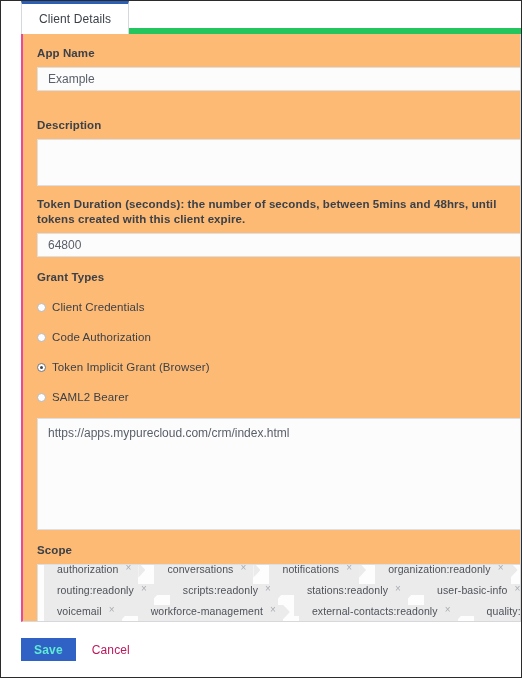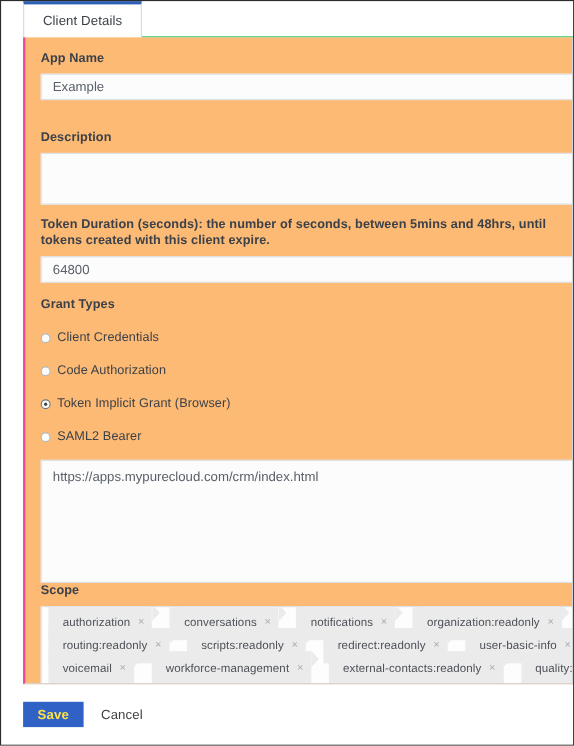--- a/index.html
+++ b/index.html
@@ -16,21 +16,21 @@
     border: 1px solid #2b2b2b;
     background: #ffffff;
     overflow: hidden;
   }
 
   
   .tabstrip {
     position: relative;
     height: 33px;
     margin-left: 20px;
-    border-bottom: 1px solid #22c55e;
+    border-bottom: 6px solid #22c55e;
   }
   .tab {
     position: absolute;
     left: 0; top: 0;
     height: 34px;
     padding: 0 17px;
     display: flex; align-items: center;
     background: #ffffff;
     border: 1px solid #d6d8db;
     border-top: 3px solid #2c5fb3;
@@ -152,21 +152,20 @@
   .tag-row {
     display: flex;
     align-items: center;
     height: 15px;
     margin-bottom: 6px;
     white-space: nowrap;
   }
   .tag {
     position: relative;
     display: inline-flex;
-    align-items: center;
     height: 32px;
     background: #ebebec;
     color: #4d5157;
     font-size: 10.5px;
     padding: 0 7px 0 13px;
     margin-right: 16px;
     letter-spacing: .1px;
     flex: none;
   }
   
@@ -198,42 +197,42 @@
   }
 
   
   .footer {
     display: flex;
     align-items: center;
     padding: 16px 0 0 20px;
   }
   .btn-save {
     background: #2f62c4;
-    color: #fde047;
+    color: #5eead4;
     font-size: 12px;
     font-weight: bold;
     border: none;
     height: 23px;
     padding: 0 13px;
     cursor: pointer;
     font-family: "Liberation Sans", sans-serif;
     letter-spacing: .2px;
   }
   .btn-cancel {
-    color: #404040;
+    color: #be185d;
     font-size: 12px;
     margin-left: 16px;
     cursor: pointer;
     letter-spacing: .1px;
   }
   .mt-token { margin-top: 11px; }
   .mt-desc  { margin-top: 27px; }
   .mt-grant { margin-top: 13px; }
   .mt-uri   { margin-top: 13px; }
-  .mt-scope { }
+  .mt-scope { margin-top: 13px; }
   .pt-app   { padding-top: 12px; }
 </style>
 </head>
 <body>
 
 <div id="frame">
 
   <div class="tabstrip">
     <div class="tab">
       <span>Client Details</span>
@@ -306,21 +305,21 @@
         <div class="tag-row">
             <span class="tag">
               <span class="tag-text">routing:readonly</span>
               <span class="tag-x">×</span>
             </span>
             <span class="tag">
               <span class="tag-text">scripts:readonly</span>
               <span class="tag-x">×</span>
             </span>
             <span class="tag">
-              <span class="tag-text">redirect:readonly</span>
+              <span class="tag-text">stations:readonly</span>
               <span class="tag-x">×</span>
             </span>
             <span class="tag">
               <span class="tag-text">user-basic-info</span>
               <span class="tag-x">×</span>
             </span>
           </div>
         <div class="tag-row">
             <span class="tag">
               <span class="tag-text">voicemail</span>

